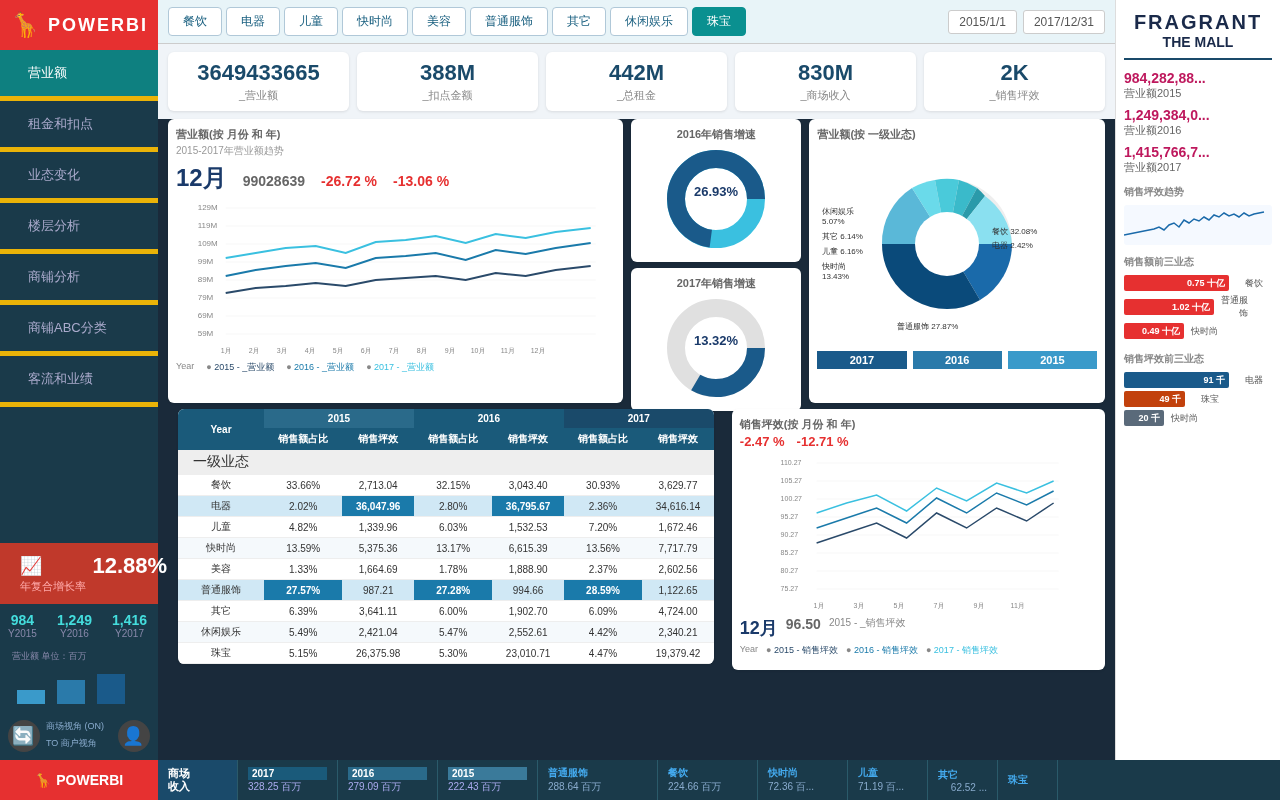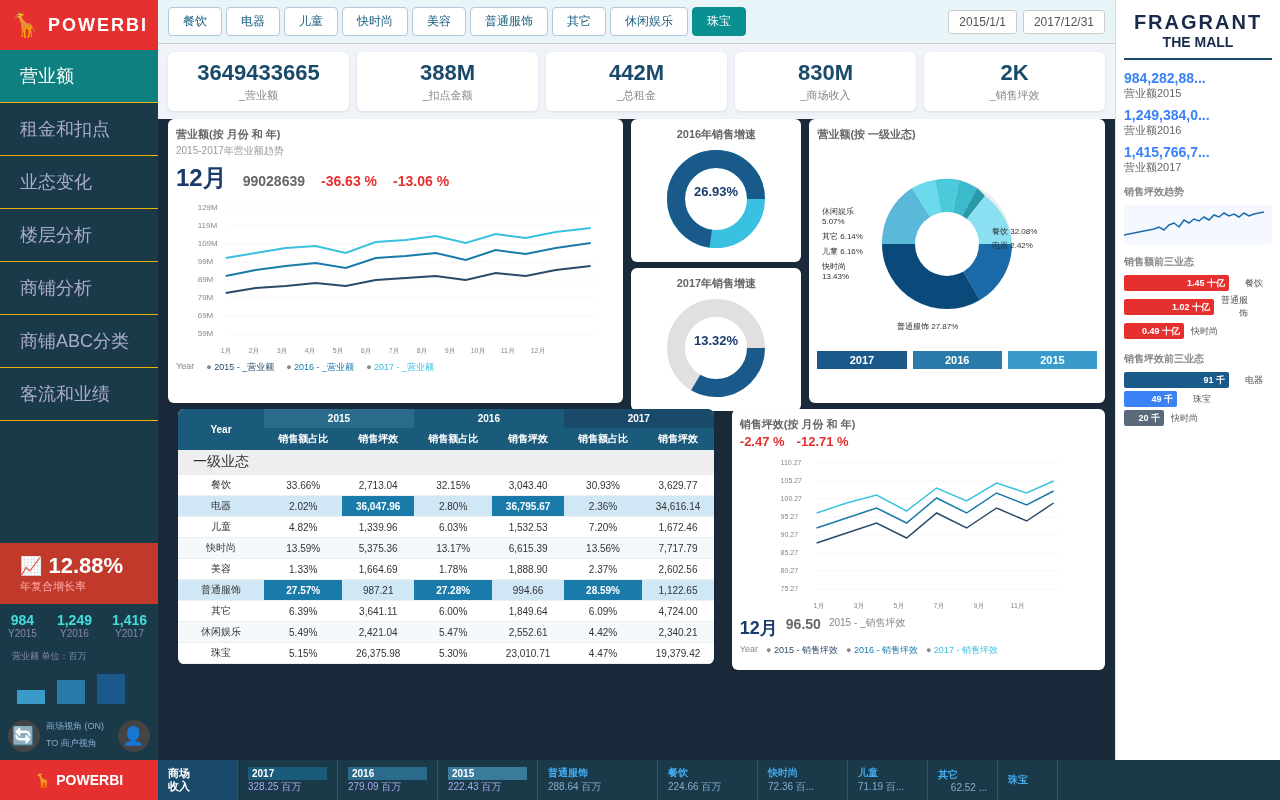--- a/index.html
+++ b/index.html
@@ -8,29 +8,29 @@
     
     #sidebar {
       position: absolute; left: 0; top: 0; width: 158px; height: 760px; background: #1a3a4a; color: #ccc;
       display: flex; flex-direction: column;
     }
     #logo-area {
       background: #e63030; padding: 10px; display: flex; align-items: center; gap: 8px; height: 50px;
     }
     #logo-text { color: white; font-size: 20px; font-weight: bold; letter-spacing: 1px; }
     .sidebar-item {
-      padding: 14px 20px; cursor: pointer; border-bottom: 1px solid #eab308; color: #aac;
-      font-size: 18px;
+      padding: 14px 28px; cursor: pointer; border-bottom: 5px solid #eab308; color: #aac;
+      font-size: 13px;
     }
     .sidebar-item.active { background: #0e8080; color: white; }
     .sidebar-growth {
       background: #c0392b; color: white; padding: 10px 20px; margin-top: auto;
       display: flex; flex-direction: column; align-items: flex-start;
     }
-    .growth-pct { font-size: 22px; font-weight: bold; color: white; }
+    .growth-pct { font-size: 22px; font-weight: bold; color: white; margin-left: 44px; }
     .growth-label { font-size: 11px; color: #ffaaaa; }
     .sidebar-stat { display: flex; flex-direction: column; align-items: center; }
     .sidebar-stat-val { font-size: 14px; color: #4dd; font-weight: bold; }
     .sidebar-stat-lbl { font-size: 10px; color: #88a; }
 
     
     #topnav {
       background: #e8f4f8; display: flex; align-items: center; padding: 6px 10px; gap: 4px; border-bottom: 1px solid #ccc; height: 44px;
     }
     .nav-btn {
@@ -77,21 +77,21 @@
 
     
     #right-panel {
       position: absolute; right: 0; top: 0; width: 165px; height: 760px;
       background: white; border-left: 1px solid #ddd; display: flex; flex-direction: column; padding: 10px 8px; gap: 6px;
     }
     .right-logo { text-align: center; border-bottom: 2px solid #1a4a6a; padding-bottom: 8px; margin-bottom: 4px; }
     .right-logo .brand-name { font-size: 20px; font-weight: 900; color: #1a2a4a; letter-spacing: 2px; line-height: 1.2; }
     .right-logo .brand-sub { font-size: 14px; font-weight: bold; color: #1a2a4a; }
     .revenue-item { font-size: 11px; color: #666; }
-    .revenue-val { font-size: 14px; font-weight: bold; color: #3b82f6; }
+    .revenue-val { font-size: 14px; font-weight: bold; color: #be185d; }
     .mini-chart { height: 40px; background: #f5f9ff; border-radius: 3px; overflow: hidden; }
     .section-label { font-size: 10px; color: #888; font-weight: bold; margin-top: 4px; }
     .bar-item { display: flex; align-items: center; gap: 4px; margin-bottom: 3px; }
     .bar-label-r { font-size: 9px; color: #555; width: 30px; text-align: right; }
     .bar-fill { height: 16px; border-radius: 2px; display: flex; align-items: center; justify-content: flex-end; padding-right: 4px; }
     .bar-fill span { font-size: 9px; color: white; font-weight: bold; white-space: nowrap; }
 
     
     #bottom-bar {
       position: absolute; left: 0; bottom: 0; right: 0; height: 40px;
@@ -208,21 +208,21 @@
   <div class="mini-chart">
     <svg width="145" height="40" viewBox="0 0 145 40">
       <polyline points="0,30 10,28 20,26 30,24 35,22 40,25 45,20 50,18 55,22 60,15 65,18 70,14 75,16 80,12 85,15 90,10 95,12 100,8 105,11 110,9 115,12 120,8 125,11 130,9 140,7" fill="none" stroke="#1a6aaa" stroke-width="1.5"></polyline>
     </svg>
   </div>
 
   <div class="section-label">销售额前三业态</div>
   <div>
     <div class="bar-item">
       <div class="bar-fill" style="width:105px;background:#e63030;">
-        <span>1.45 十亿</span>
+        <span>0.75 十亿</span>
       </div>
       <span class="bar-label-r">餐饮</span>
     </div>
     <div class="bar-item">
       <div class="bar-fill" style="width:90px;background:#e63030;">
         <span>1.02 十亿</span>
       </div>
       <span class="bar-label-r">普通服饰</span>
     </div>
     <div class="bar-item">
@@ -235,21 +235,21 @@
 
   <div class="section-label">销售坪效前三业态</div>
   <div>
     <div class="bar-item">
       <div class="bar-fill" style="width:105px;background:#1a5a8a;">
         <span>91 千</span>
       </div>
       <span class="bar-label-r">电器</span>
     </div>
     <div class="bar-item">
-      <div class="bar-fill" style="width:53px;background:#3b82f6;">
+      <div class="bar-fill" style="width:61px;background:#c2410c;">
         <span>49 千</span>
       </div>
       <span class="bar-label-r">珠宝</span>
     </div>
     <div class="bar-item">
       <div class="bar-fill" style="width:40px;background:#5a6a7a;">
         <span>20 千</span>
       </div>
       <span class="bar-label-r">快时尚</span>
     </div>
@@ -298,21 +298,21 @@
   </div>
 
   <div id="charts-area">
 
     <div class="chart-panel" id="line-chart-panel">
       <div class="chart-title">营业额(按 月份 和 年)</div>
       <div class="chart-subtitle">2015-2017年营业额趋势</div>
       <div style="display:flex;gap:16px;align-items:baseline;margin-bottom:4px;">
         <span style="font-size:24px;font-weight:bold;color:#1a3a6a;">12月</span>
         <span style="font-size:14px;font-weight:bold;color:#666;">99028639</span>
-        <span style="font-size:14px;font-weight:bold;color:#e63030;">-36.63 %</span>
+        <span style="font-size:14px;font-weight:bold;color:#e63030;">-26.72 %</span>
         <span style="font-size:14px;font-weight:bold;color:#e63030;">-13.06 %</span>
       </div>
       <svg class="chart-svg" height="160" viewBox="0 0 400 160">
 
         <text x="2" y="12" font-size="8" fill="#888">129M</text>
         <text x="2" y="30" font-size="8" fill="#888">119M</text>
         <text x="2" y="48" font-size="8" fill="#888">109M</text>
         <text x="2" y="66" font-size="8" fill="#888">99M</text>
         <text x="2" y="84" font-size="8" fill="#888">89M</text>
         <text x="2" y="102" font-size="8" fill="#888">79M</text>
@@ -501,21 +501,21 @@
             <td class="hl-cell">27.28%</td>
               <td>994.66</td>
             <td class="hl-cell">28.59%</td>
               <td>1,122.65</td>
           </tr>
           <tr>
             <td>其它</td>
               <td>6.39%</td>
               <td>3,641.11</td>
             <td>6.00%</td>
-              <td>1,849.64</td>
+              <td>1,902.70</td>
             <td>6.09%</td>
               <td>4,724.00</td>
           </tr>
           <tr>
             <td>休闲娱乐</td>
               <td>5.49%</td>
               <td>2,421.04</td>
             <td>5.47%</td>
               <td>2,552.61</td>
             <td>4.42%</td>

